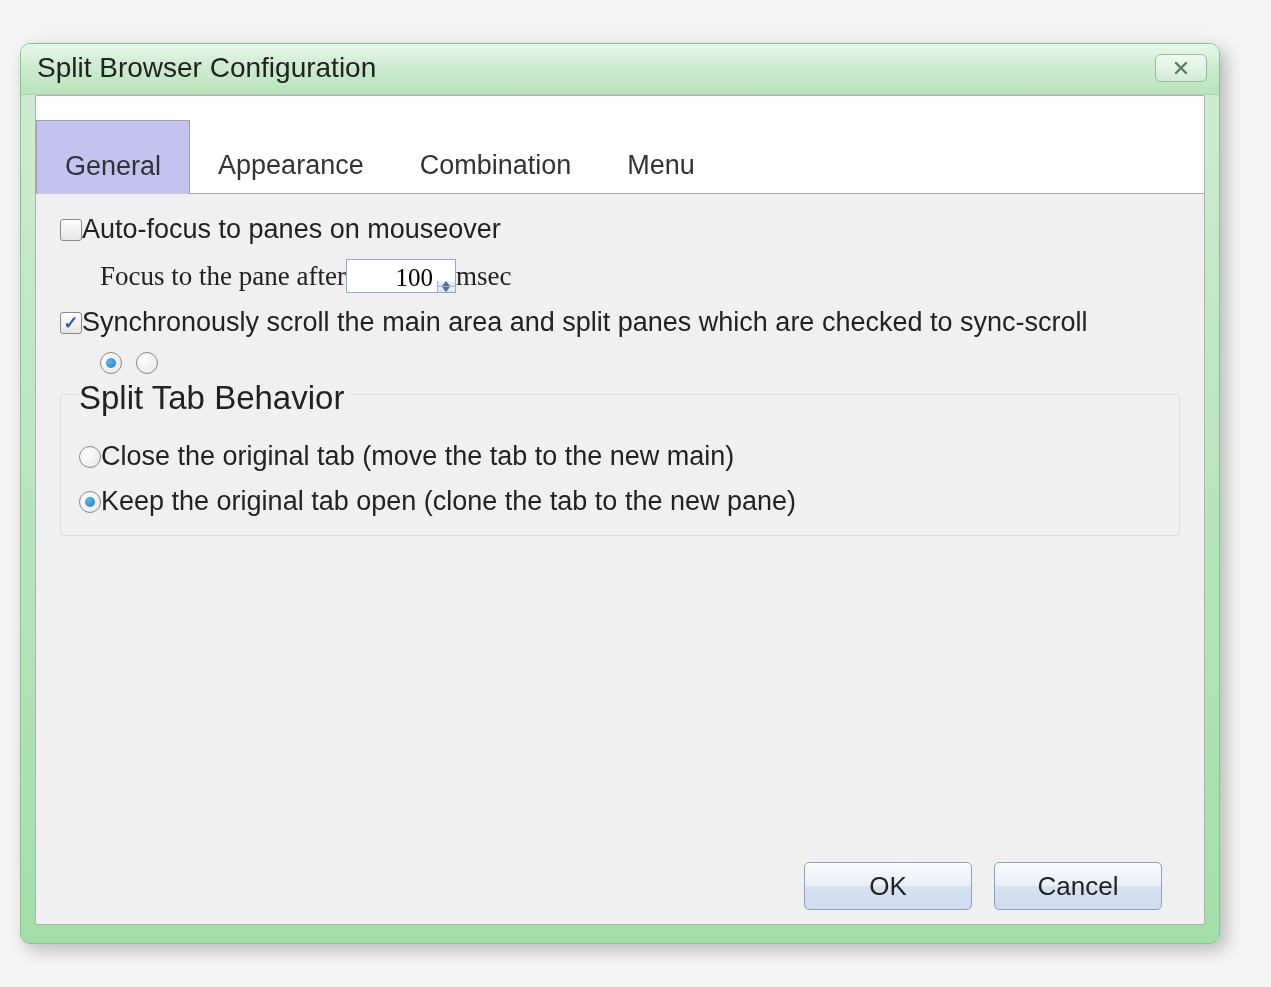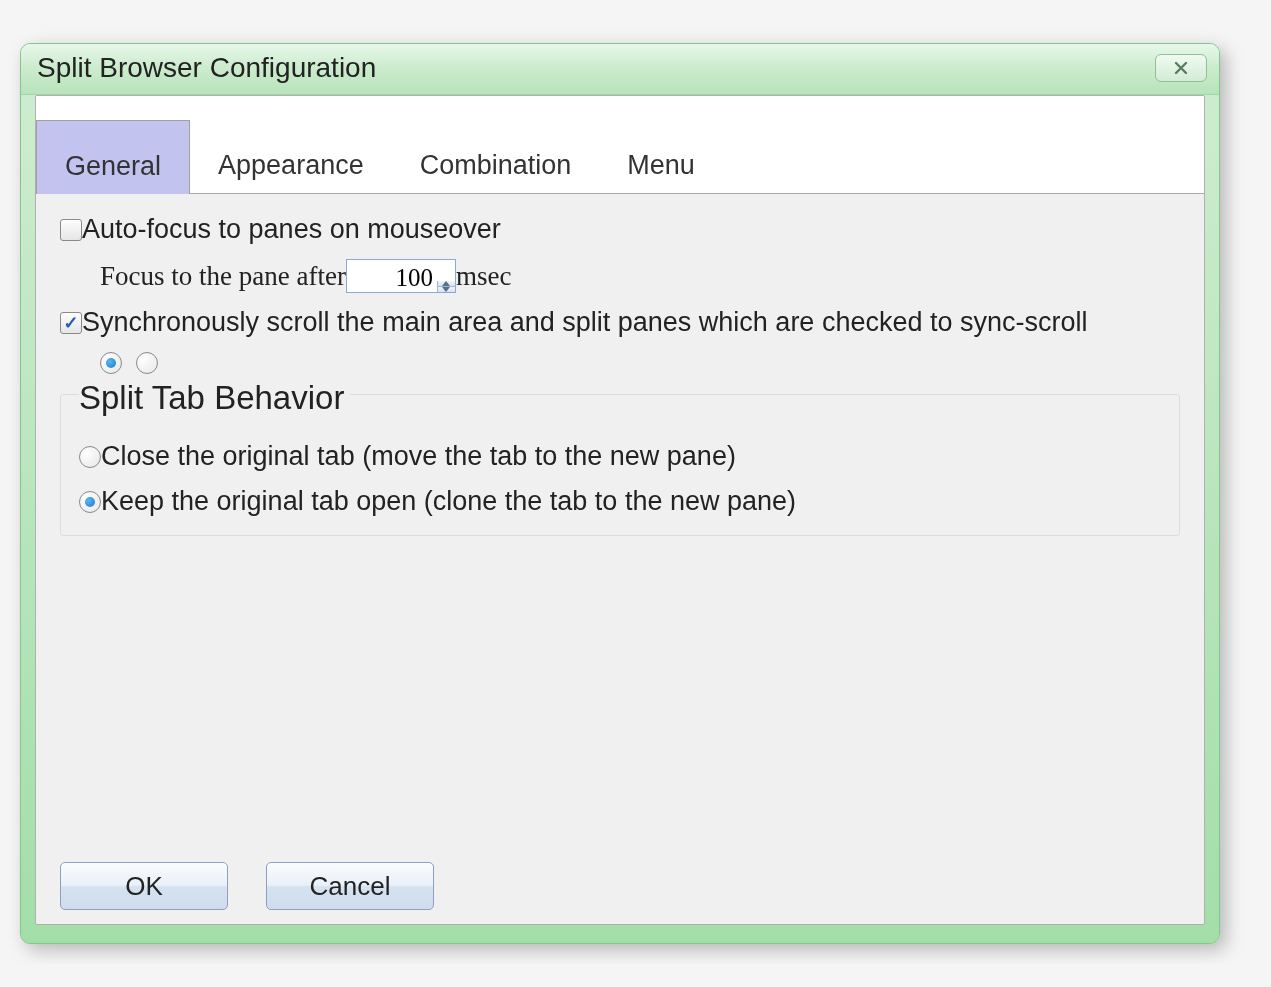--- a/index.html
+++ b/index.html
@@ -175,22 +175,22 @@
     position: relative;
     top: -28px;
     background: #f0f0f0;
     display: inline-block;
     padding: 0 6px 0 0;
     margin-bottom: -18px;
   }
   .dialog-buttons {
     margin-top: auto;
     display: flex;
-    justify-content: flex-start;
-    gap: 38px;
+    justify-content: flex-end;
+    gap: 22px;
     padding: 16px 18px 2px 0;
   }
   .btn {
     min-width: 168px;
     height: 48px;
     border: 1px solid #8aa1c2;
     border-radius: 5px;
     background: linear-gradient(to bottom, #fafcfe 0%, #eaf0f8 48%, #d6e2f0 52%, #cedcee 100%);
     font-size: 26px;
     color: #222;
@@ -257,21 +257,21 @@
         <div class="row indent">
           <span class="radio selected"></span>
           <span style="width:14px"></span>
           <span class="radio"></span>
         </div>
 
         <div class="groupbox">
           <div class="group-legend">Split Tab Behavior</div>
           <div class="row">
             <span class="radio"></span>
-            <span class="option-label">Close the original tab (move the tab to the new pane)</span>
+            <span class="option-label">Close the original tab (move the tab to the new main)</span>
           </div>
           <div class="row" style="margin-bottom:2px">
             <span class="radio selected"></span>
             <span class="option-label">Keep the original tab open (clone the tab to the new pane)</span>
           </div>
         </div>
 
         <div class="dialog-buttons">
           <button class="btn">OK</button>
           <button class="btn">Cancel</button>

